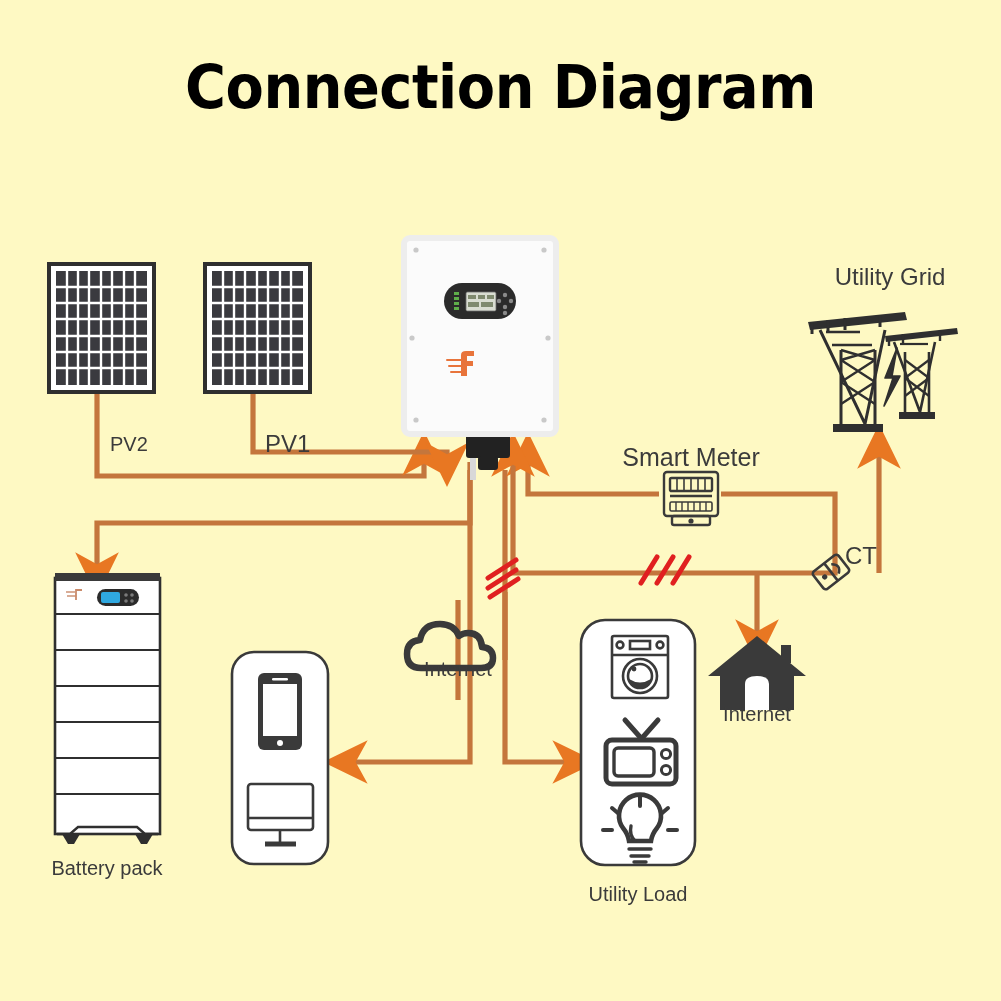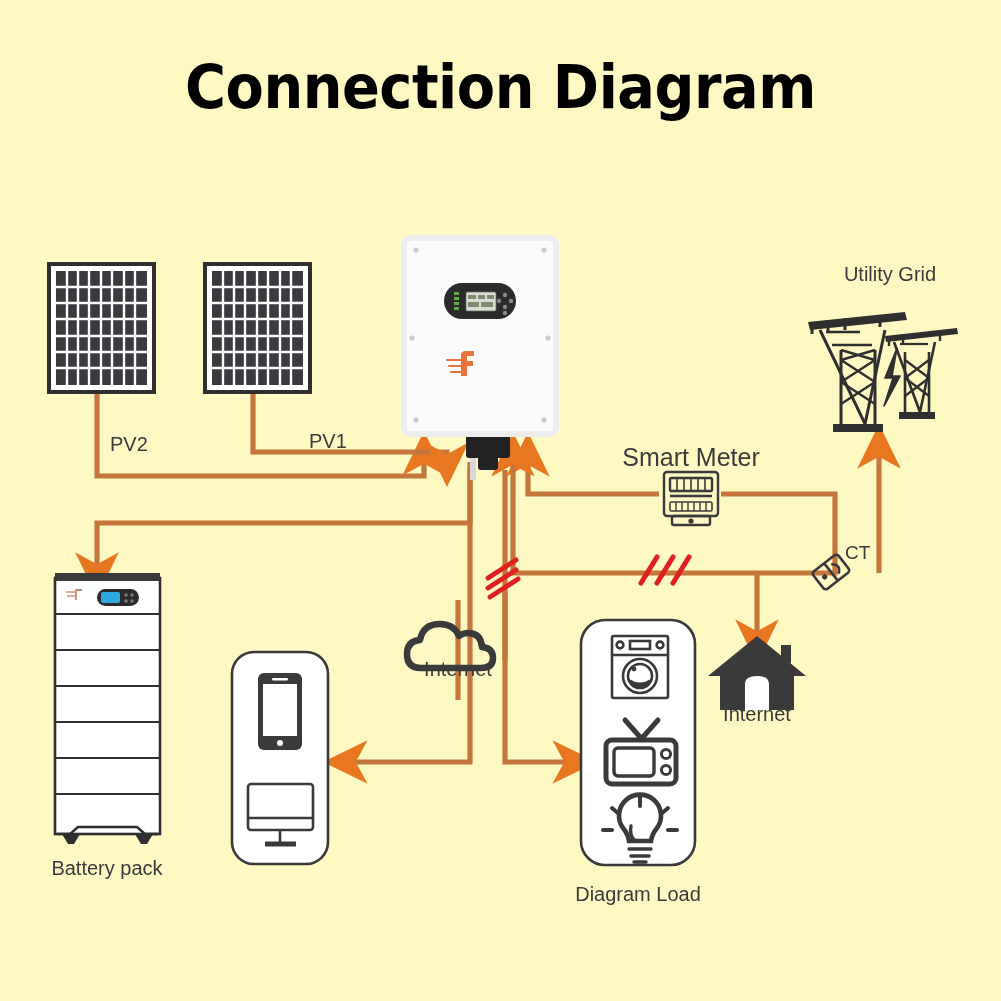--- a/index.html
+++ b/index.html
@@ -316,30 +316,30 @@
         <line x1="640" y1="797" x2="640" y2="806" stroke-width="4"></line>
         <line x1="612" y1="808" x2="619" y2="814" stroke-width="4"></line>
         <line x1="668" y1="808" x2="661" y2="814" stroke-width="4"></line>
         <line x1="603" y1="830" x2="612" y2="830" stroke-width="4"></line>
         <line x1="677" y1="830" x2="668" y2="830" stroke-width="4"></line>
       </g>
     </g>
   </svg>
 
   <div class="lbl" style="left:110px;top:433px;font-size:20px;">PV2</div>
-  <div class="lbl" style="left:265px;top:430px;font-size:20px;margin-left:44px;">PV1</div>
-
-  <div class="lbl c" style="left:800px;top:263px;width:180px;font-size:20px;">Utility Grid</div>
+  <div class="lbl" style="left:265px;top:430px;font-size:24px;">PV1</div>
+
+  <div class="lbl c" style="left:800px;top:263px;width:180px;font-size:24px;">Utility Grid</div>
 
   <div class="lbl c" style="left:601px;top:443px;width:180px;font-size:25px;">Smart Meter</div>
 
-  <div class="lbl" style="left:845px;top:542px;font-size:19px;">CT</div>
+  <div class="lbl" style="left:845px;top:542px;font-size:24px;">CT</div>
 
   <div class="lbl c" style="left:667px;top:703px;width:180px;font-size:20px;">Internet</div>
 
   <div class="lbl c" style="left:368px;top:658px;width:180px;font-size:20px;">Internet</div>
 
-  <div class="lbl c" style="left:548px;top:883px;width:180px;font-size:20px;">Diagram Load</div>
+  <div class="lbl c" style="left:548px;top:883px;width:180px;font-size:20px;">Utility Load</div>
 
 
   <div class="lbl c" style="left:17px;top:857px;width:180px;font-size:20px;">Battery pack</div>
 
 </div>
 
 </body></html>

